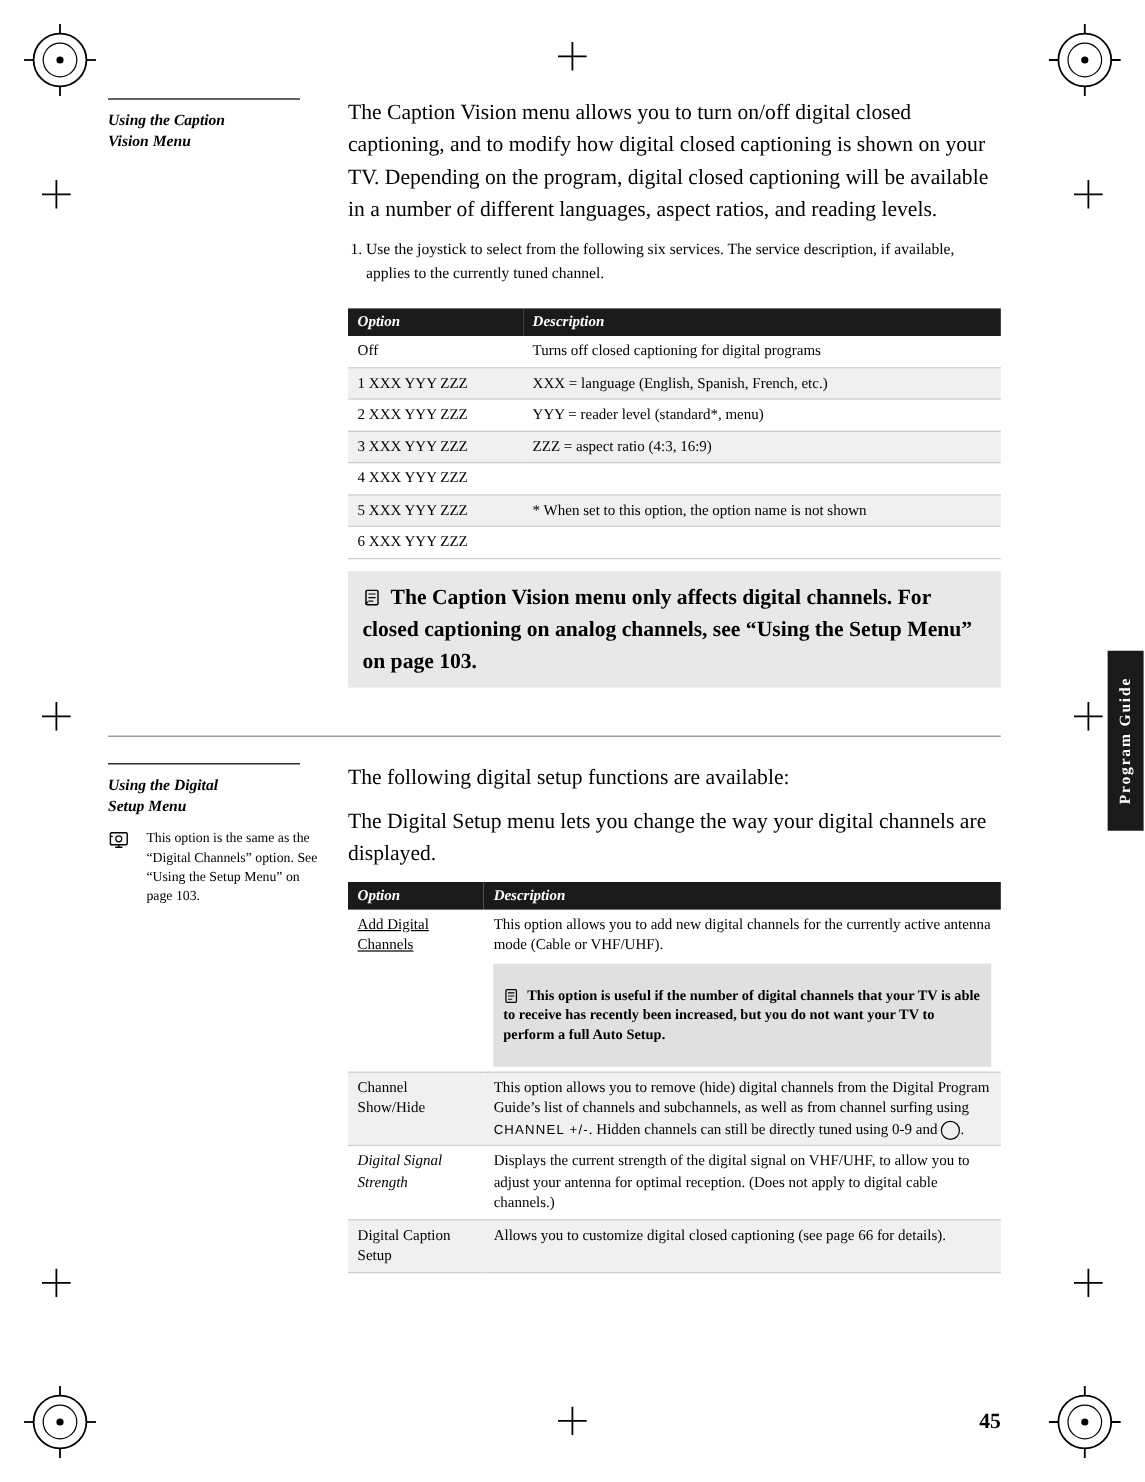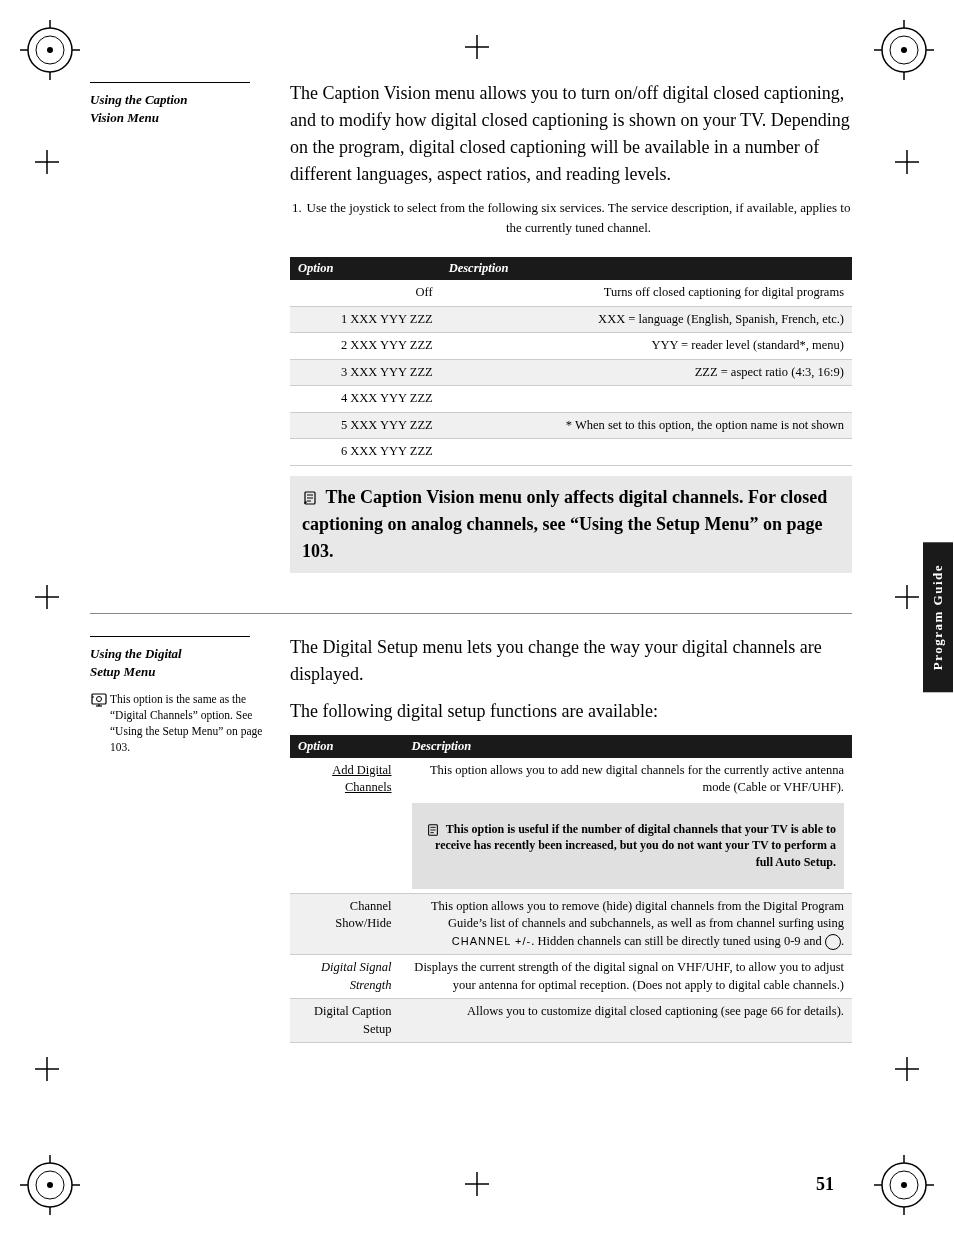--- a/index.html
+++ b/index.html
@@ -97,21 +97,20 @@
 
     .section-body ol {
       margin-left: 15px;
       margin-bottom: 10px;
     }
 
     .section-body ol li {
       font-size: 13px;
       line-height: 1.5;
       margin-bottom: 20px;
-      text-align: center;
     }
 
     
     .section-divider {
       border-top: 1px solid #000;
       margin-bottom: 8px;
       width: 160px;
     }
 
     
@@ -141,21 +140,20 @@
 
     .data-table tbody tr:nth-child(even) {
       background-color: #f0f0f0;
     }
 
     .data-table tbody td {
       padding: 4px 8px;
       vertical-align: top;
       font-size: 12.5px;
       line-height: 1.4;
-      text-align: right;
     }
 
     .data-table tbody td:first-child {
       white-space: nowrap;
     }
 
     
     .note-box {
       background-color: #e8e8e8;
       padding: 8px 12px;
@@ -179,21 +177,21 @@
     }
 
     
     .side-icon-box {
       margin-top: 10px;
       margin-bottom: 12px;
       font-size: 11.5px;
       line-height: 1.4;
       display: flex;
       align-items: flex-start;
-      gap: 2px;
+      gap: 14px;
     }
 
     .side-icon-box .icon-img {
       width: 18px;
       height: 18px;
       min-width: 18px;
       margin-top: 1px;
     }
 
     
@@ -339,21 +337,21 @@
       <line x1="0" y1="12" x2="24" y2="12" stroke="#000" stroke-width="1.5"></line>
     </svg>
   </div>
 
   <div style="position:absolute; right:0; top:0; bottom:0; width:32px; display:flex; align-items:center; justify-content:center;">
     <div style="background-color:#1a1a1a; color:#fff; writing-mode:vertical-lr; transform:rotate(180deg); padding:22px 7px; font-family:'Times New Roman',serif; font-size:13px; font-weight:bold; letter-spacing:1.5px; white-space:nowrap; user-select:none;">
       <span>Program Guide</span>
     </div>
   </div>
 
-  <div class="content-area" style="right:102px;">
+  <div class="content-area" style="right:120px;">
 
     <div class="section">
       <div class="section-label">
         <div class="section-divider"></div>
         <h2>
           <span>Using the Caption</span><br>
           <span>Vision Menu</span>
         </h2>
       </div>
 
@@ -436,22 +434,22 @@
             <line x1="6" y1="14" x2="12" y2="14" stroke="#000" stroke-width="1.2"></line>
             <line x1="9" y1="12" x2="9" y2="14" stroke="#000" stroke-width="1.2"></line>
             <circle cx="9" cy="7" r="2.5" fill="none" stroke="#000" stroke-width="1"></circle>
             <line x1="2" y1="5" x2="4" y2="5" stroke="#000" stroke-width="1"></line>
           </svg>
           <span style="font-size:11.5px; line-height:1.4;">This option is the same as the “Digital Channels” option. See “Using the Setup Menu” on page 103.</span>
         </div>
       </div>
 
       <div class="section-body">
+        <p>The following digital setup functions are available:</p>
         <p>The Digital Setup menu lets you change the way your digital channels are displayed.</p>
-        <p>The following digital setup functions are available:</p>
 
         <table class="data-table">
           <thead>
             <tr>
               <th>Option</th>
               <th>Description</th>
             </tr>
           </thead>
           <tbody id="section2-tbody">
           <tr>
@@ -481,15 +479,15 @@
 Setup</td>
                 <td>Allows you to customize digital closed captioning (see page 66 for details).</td>
               </tr>
             </tbody>
         </table>
       </div>
     </div>
 
   </div>
 
-  <div class="page-number" style="position:absolute; bottom:40px; right:120px; font-size:18px; font-weight:bold;">51</div>
+  <div class="page-number" style="position:absolute; bottom:40px; right:120px; font-size:18px; font-weight:bold;">45</div>
 
 </div>
 
 </body></html>

